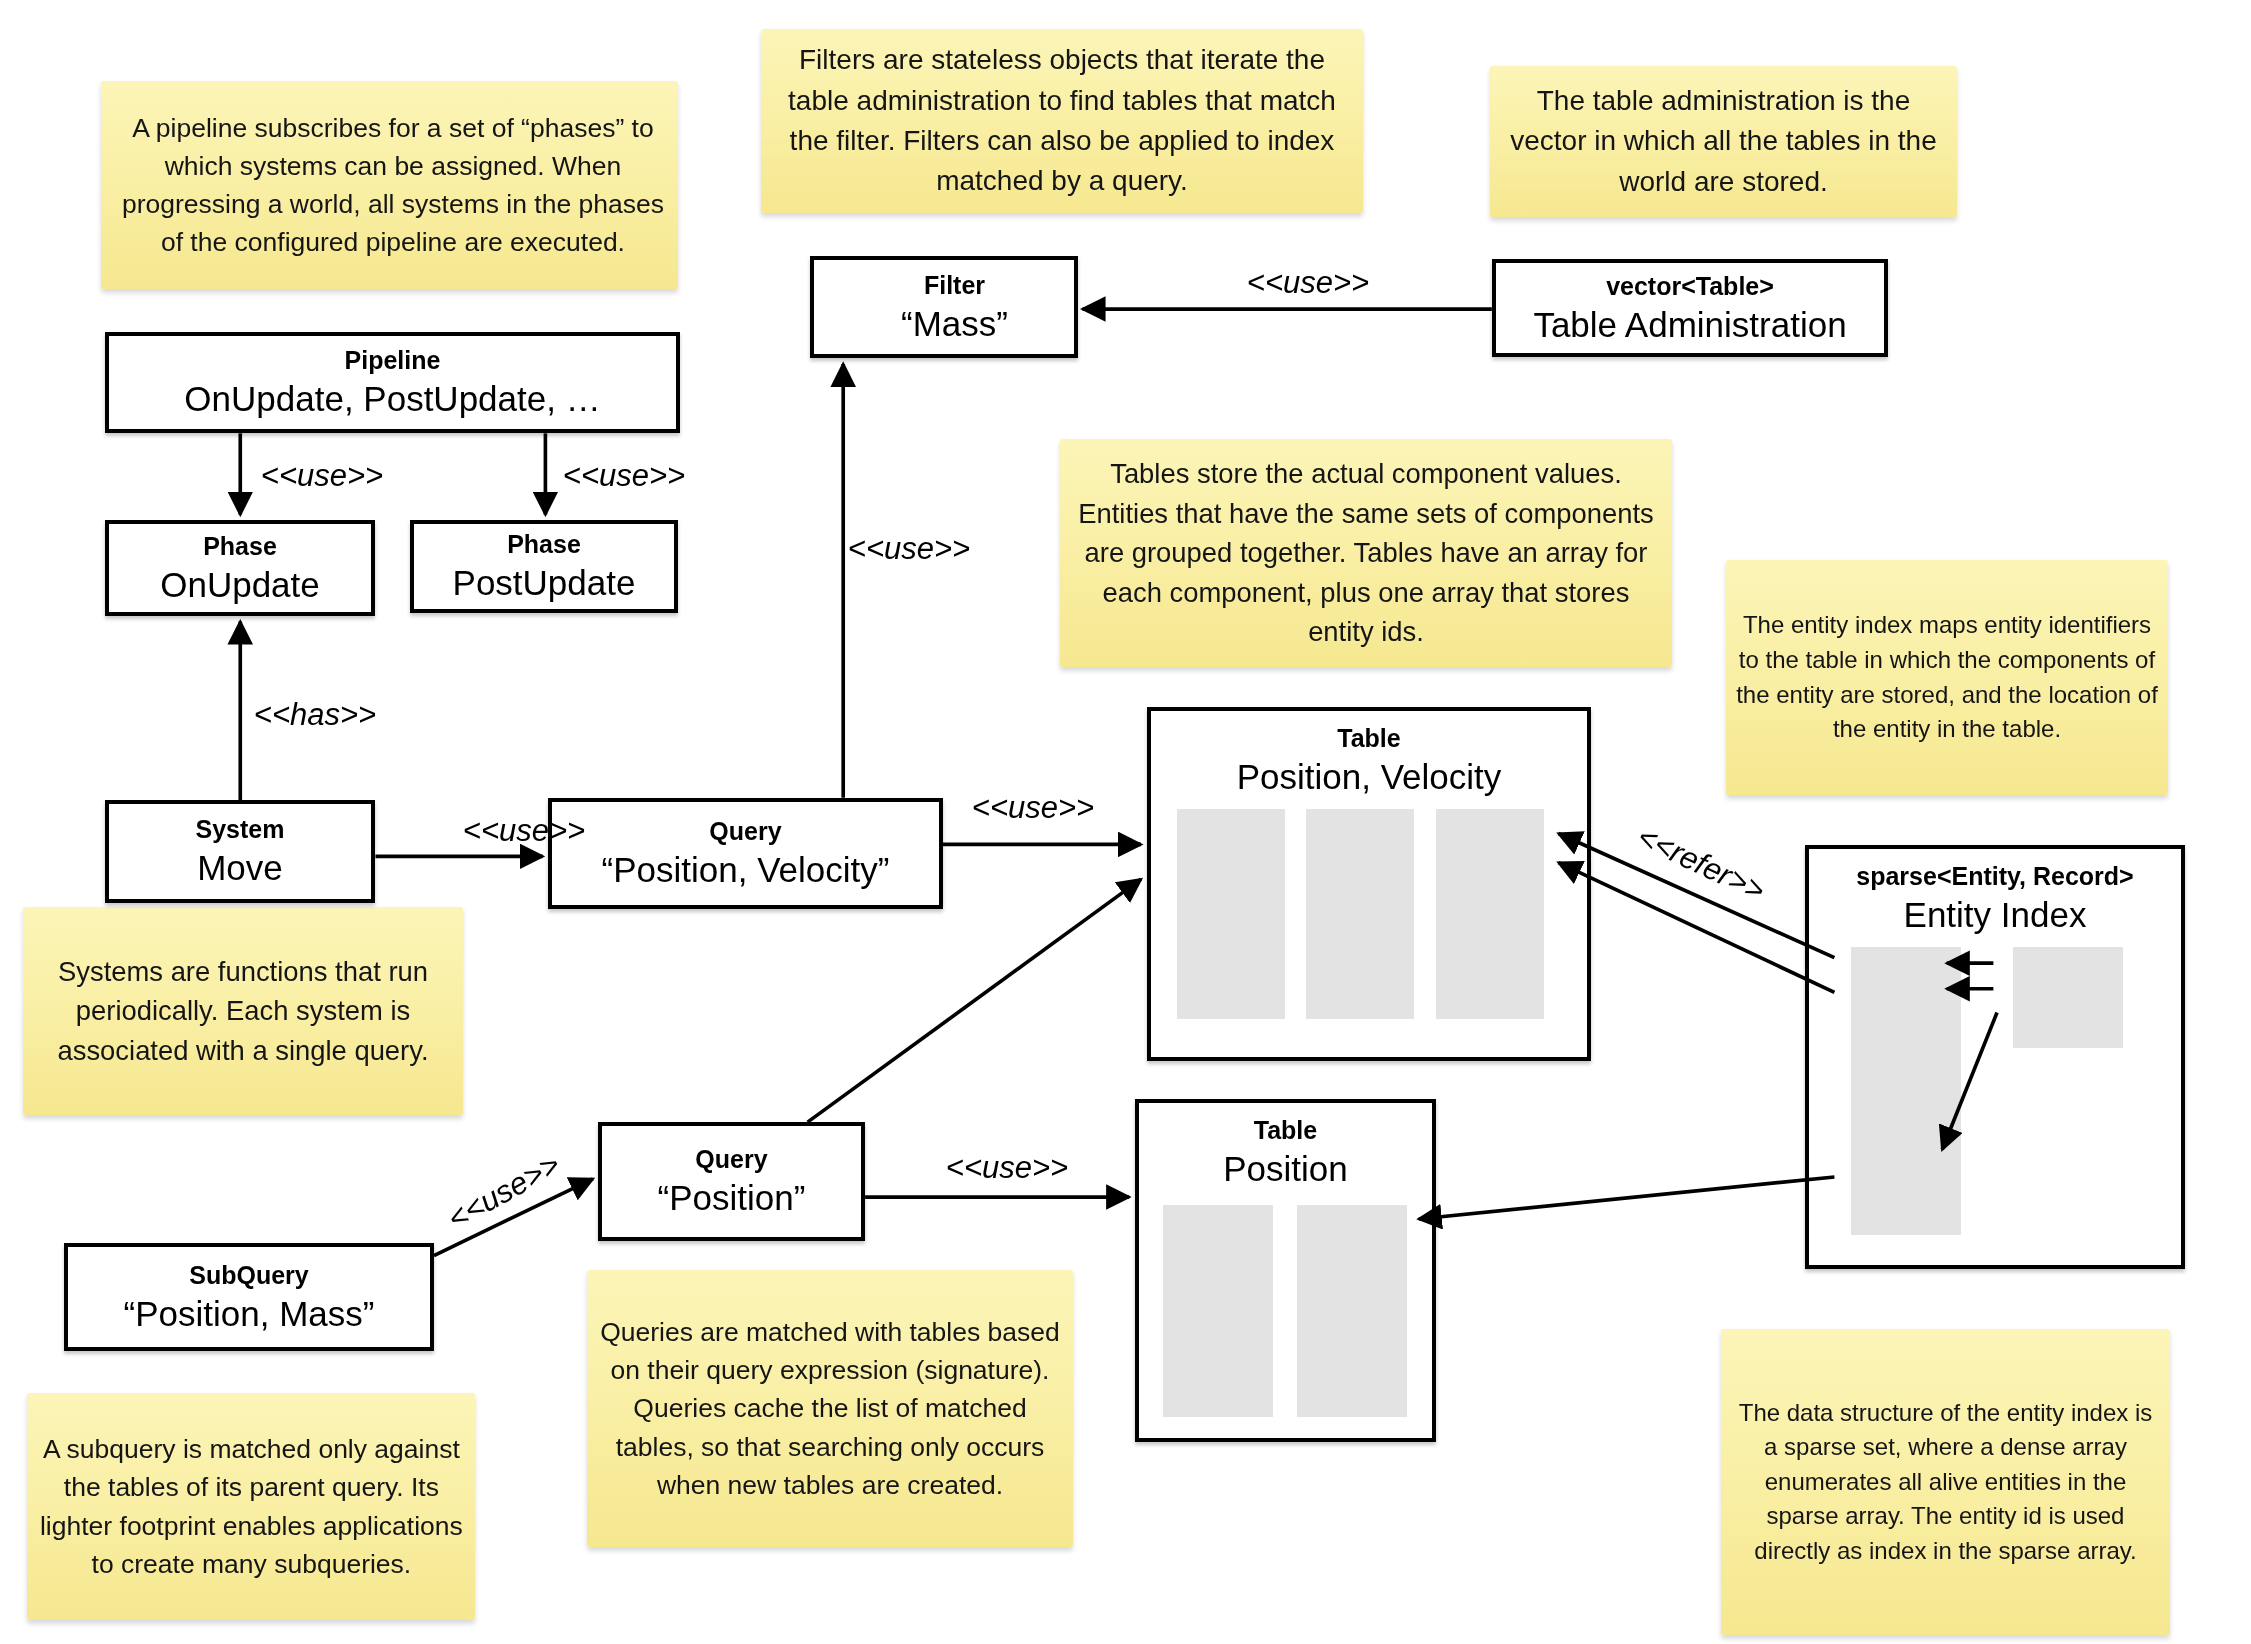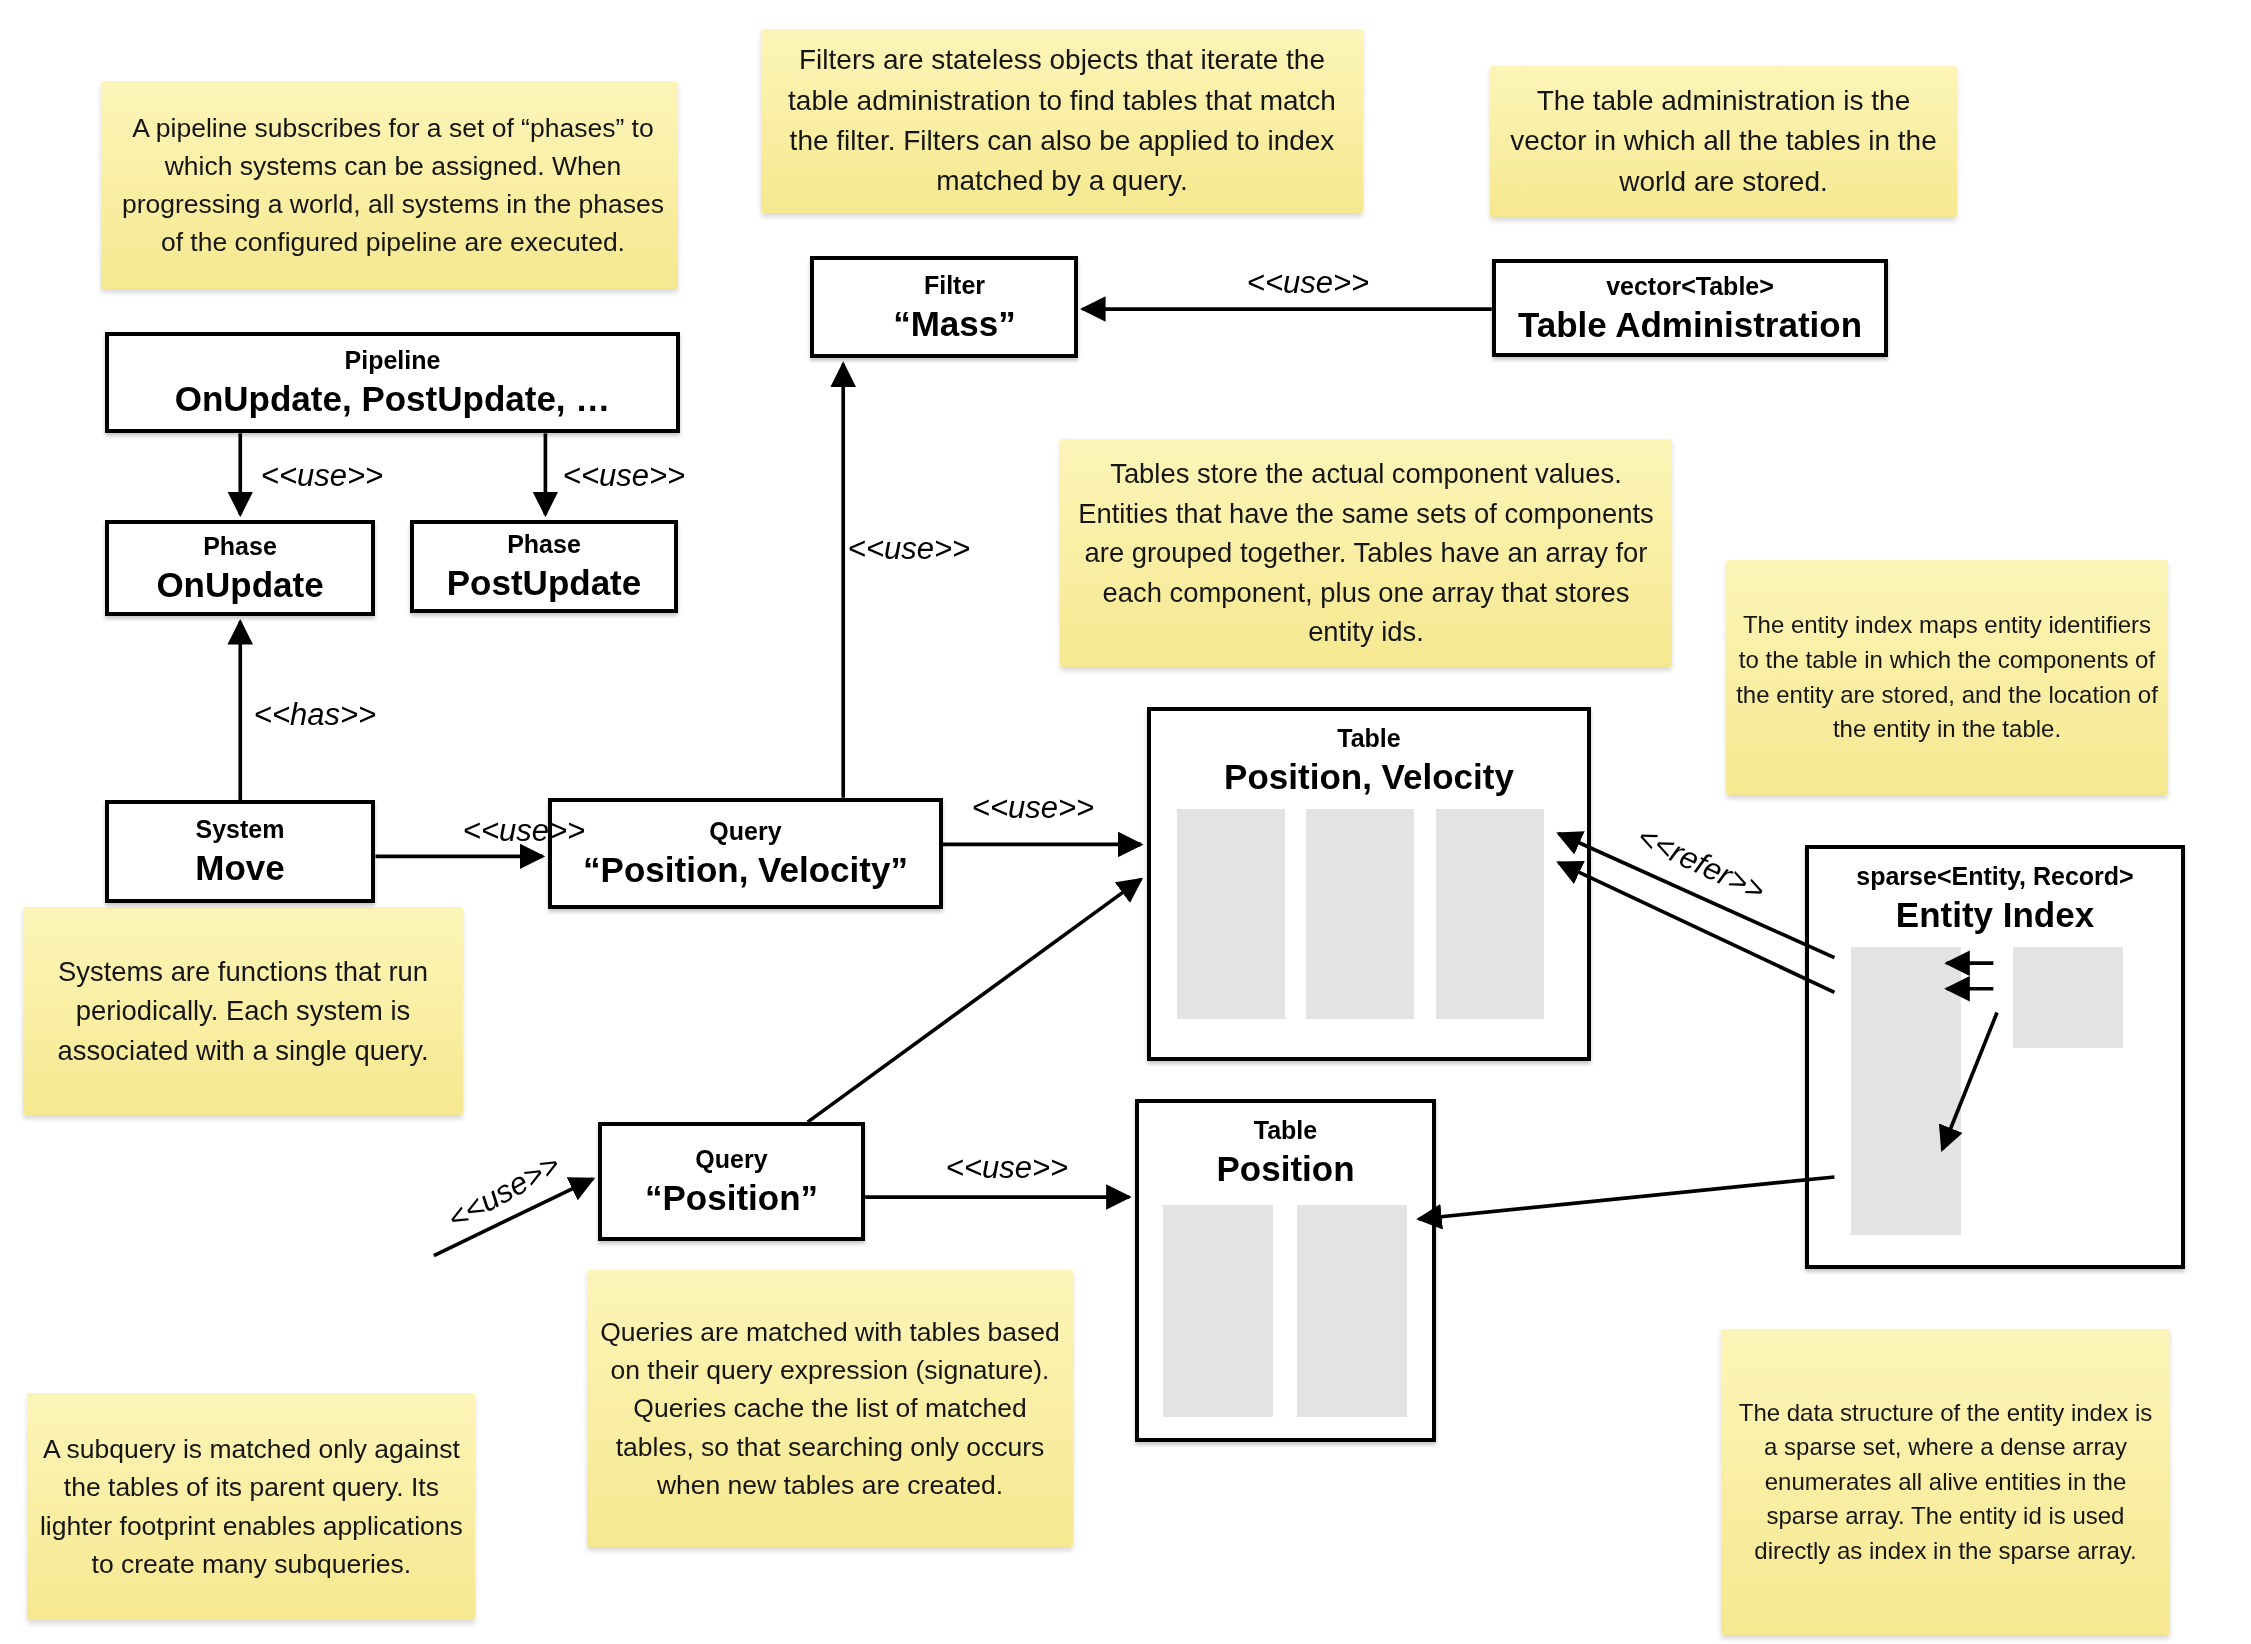--- a/index.html
+++ b/index.html
@@ -8,21 +8,21 @@
   .canvas{position:absolute;left:0;top:0;width:2251px;height:1645px;}
   .note{position:absolute;background:linear-gradient(180deg,#fcf5b8 0%,#f6e890 100%);
         border-radius:2.7px;display:flex;align-items:center;justify-content:center;
         text-align:center;color:#151515;box-shadow:0 3.7px 5.5px rgba(0,0,0,0.15);
         padding:7.3px 9.1px;box-sizing:border-box;z-index:1;line-height:1.44;}
   .box{position:absolute;background:#fff;border:4.6px solid #000;box-sizing:border-box;
        display:flex;flex-direction:column;align-items:center;justify-content:center;
        text-align:center;z-index:2;box-shadow:0 2.7px 3.7px rgba(0,0,0,0.22);}
   .box.table{justify-content:flex-start;padding-top:11px;}
   .box-title{font-weight:bold;font-size:25px;line-height:33px;white-space:nowrap;}
-  .box-value{font-weight:bold;font-size:35px;line-height:44px;white-space:nowrap;}
+  .box-value{font-weight:normal;font-size:35px;line-height:44px;white-space:nowrap;}
   .col{position:absolute;background:#e3e3e3;}
   svg.connectors{position:absolute;left:0;top:0;z-index:3;pointer-events:none;}
   svg.connectors line{stroke:#000;stroke-width:4;}
   .edge-label{position:absolute;font-style:italic;font-size:31px;white-space:nowrap;
               transform:translate(-50%,-50%);z-index:4;}
   .edge-label.rot-neg{transform:translate(-50%,-50%) rotate(-29deg);}
   .edge-label.rot-pos{transform:translate(-50%,-50%) rotate(25deg);}
 </style>
 </head>
 <body>
@@ -105,20 +105,24 @@
     <div class="box-value">Position</div>
     <div class="col" style="left:24px;top:102px;width:110px;height:212px;"></div>
     <div class="col" style="left:158px;top:102px;width:110px;height:212px;"></div>
   </div>
 
   <div class="box" style="left:598px;top:1122px;width:267px;height:119px;">
     <div class="box-title">Query</div>
     <div class="box-value">“Position”</div>
   </div>
 
+  <div class="box" style="left:64px;top:1243px;width:370px;height:108px;">
+    <div class="box-title">SubQuery</div>
+    <div class="box-value">“Position, Mass”</div>
+  </div>
 
   <div class="box table" style="left:1785px;top:845px;width:380px;height:424px;margin-left:20px;">
     <div class="box-title">sparse&lt;Entity, Record&gt;</div>
     <div class="box-value">Entity Index</div>
     <div class="col" style="left:42px;top:98px;width:110px;height:288px;"></div>
     <div class="col" style="left:204px;top:98px;width:110px;height:101px;"></div>
   </div>
 
   <svg class="connectors" width="2251" height="1645" viewBox="0 0 2464 1800">
     <defs>

